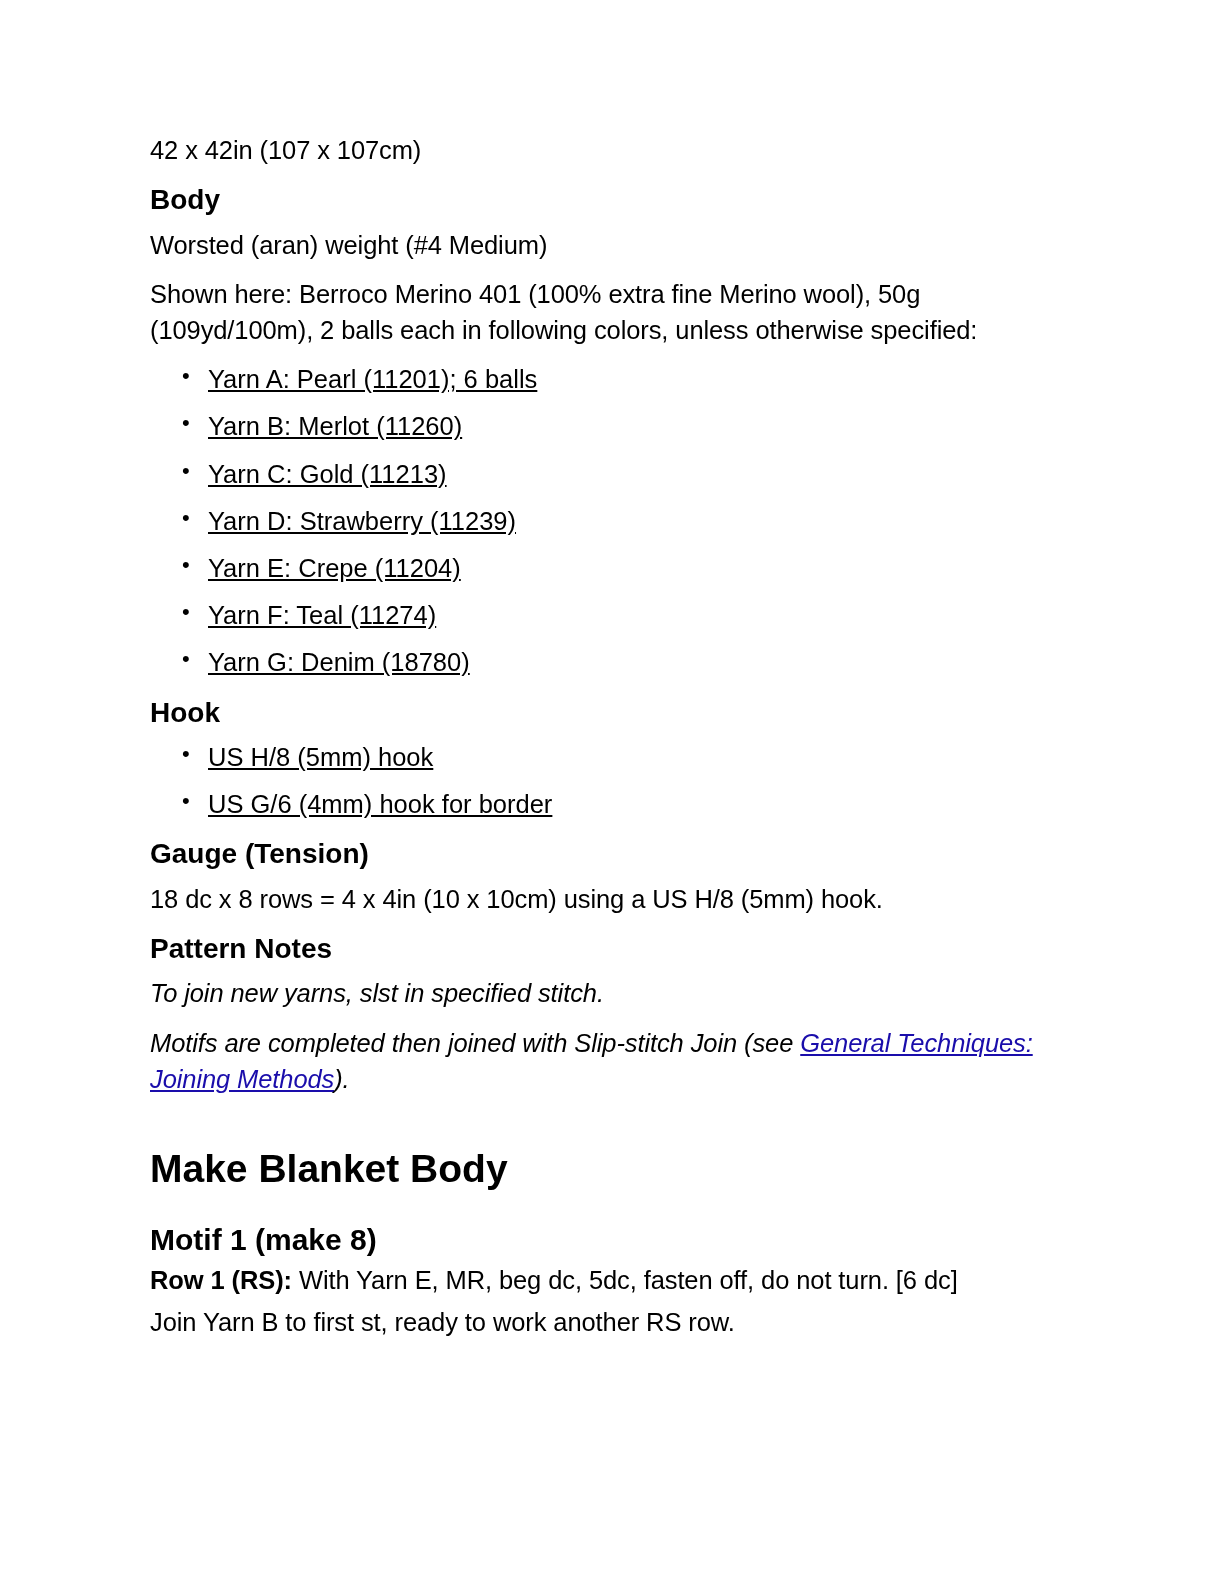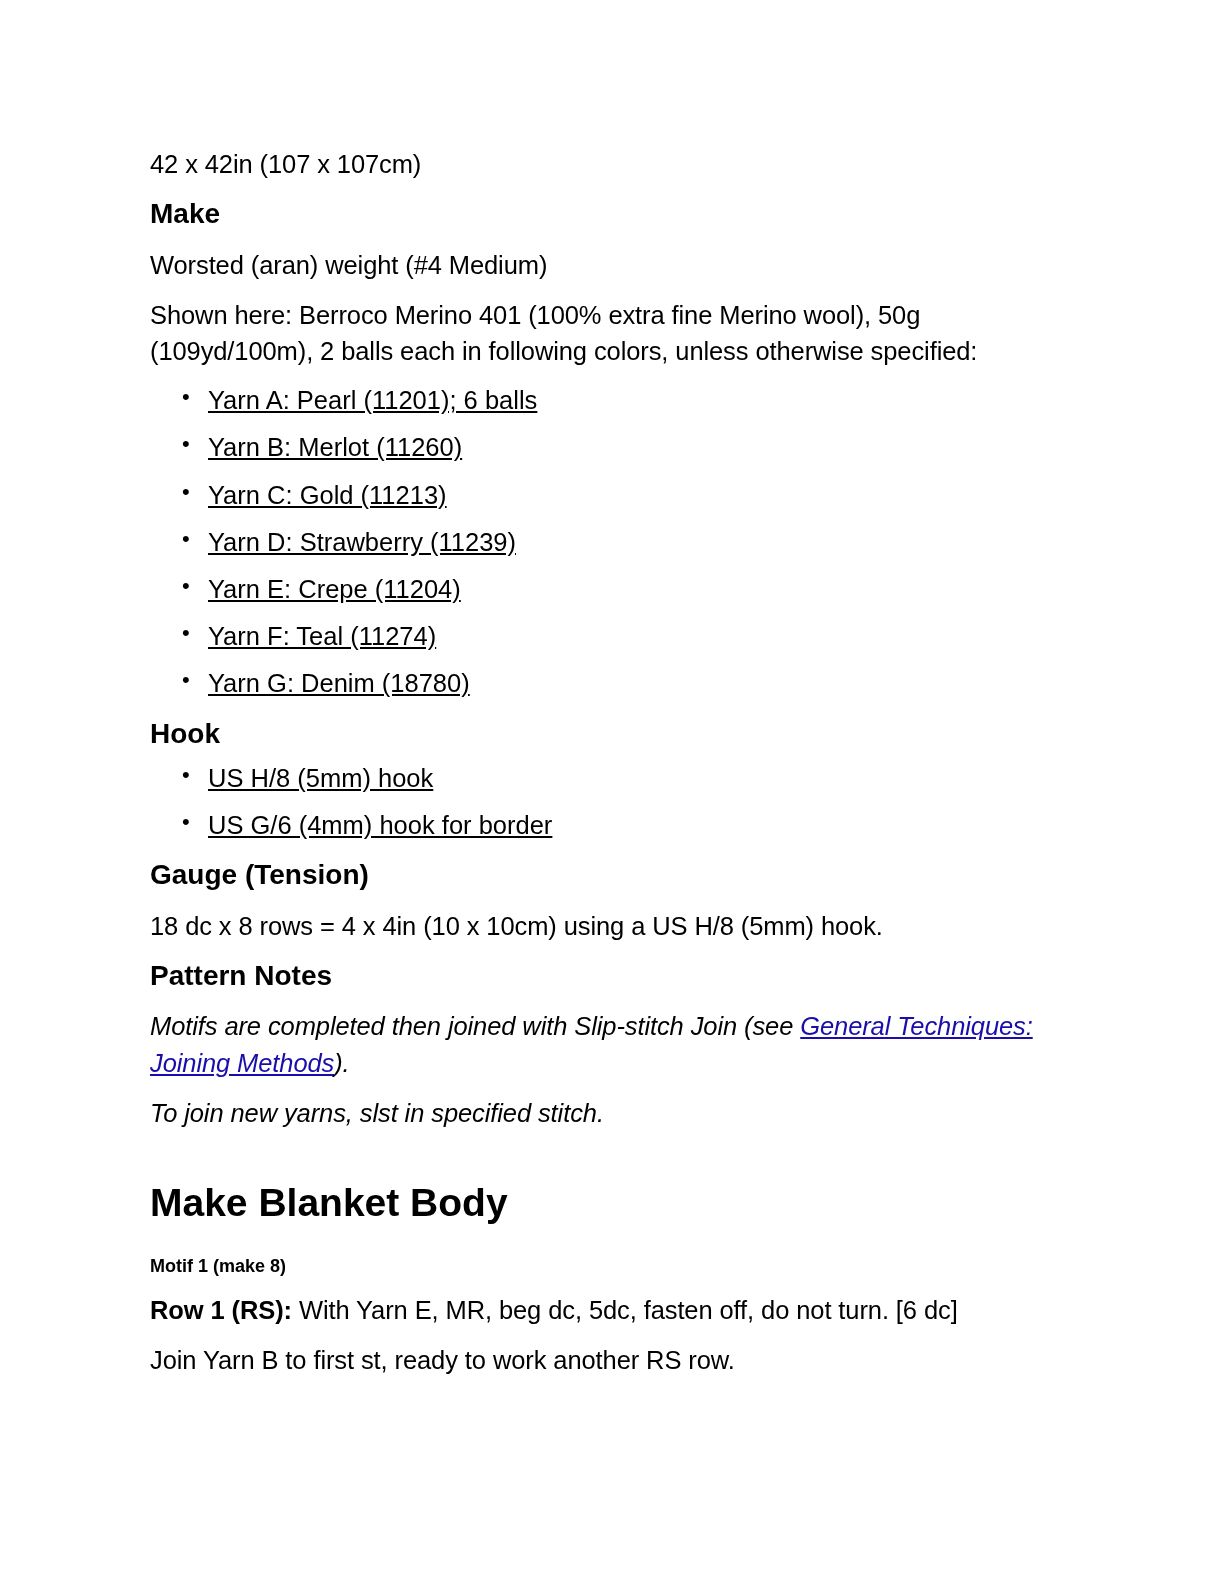--- a/index.html
+++ b/index.html
@@ -16,37 +16,37 @@
   }
   .page {
     width: 1224px;
     min-height: 1584px;
     box-sizing: border-box;
     padding: 132px 150px 60px 150px;
   }
   .body-text {
     font-size: 25.5px;
     line-height: 1.42;
-    margin: 14px 0 13px 0;
+    margin: 0 0 13px 0;
     letter-spacing: -0.1px;
   }
   .h2 {
     font-size: 28px;
     font-weight: bold;
     margin: 14px 0 8px 0;
     line-height: 1.3;
   }
   .h1 {
     font-size: 39px;
     font-weight: bold;
     margin: 48px 0 26px 0;
     line-height: 1.25;
   }
   .h3 {
-    font-size: 18px;
+    font-size: 30px;
     font-weight: bold;
     margin: 10px 0 2px 0;
     line-height: 1.35;
   }
   ul.bullets {
     margin: 4px 0 10px 0;
     padding-left: 58px;
     list-style: none;
   }
   ul.bullets li {
@@ -80,21 +80,21 @@
     margin-bottom: 6px;
   }
 </style>
 </head>
 <body>
 
 <div class="page">
 
   <p class="body-text">42 x 42in (107 x 107cm)</p>
 
-  <h2 class="h2">Make</h2>
+  <h2 class="h2">Body</h2>
 
   <p class="body-text">Worsted (aran) weight (#4 Medium)</p>
 
   <p class="body-text">Shown here: Berroco Merino 401 (100% extra fine Merino wool), 50g (109yd/100m), 2 balls each in following colors, unless otherwise specified:</p>
 
   <ul class="bullets">
     <li>Yarn A: Pearl (11201); 6 balls</li>
     <li>Yarn B: Merlot (11260)</li>
     <li>Yarn C: Gold (11213)</li>
     <li>Yarn D: Strawberry (11239)</li>
@@ -109,23 +109,23 @@
     <li>US H/8 (5mm) hook</li>
     <li>US G/6 (4mm) hook for border</li>
   </ul>
 
   <h2 class="h2">Gauge (Tension)</h2>
 
   <p class="body-text">18 dc x 8 rows = 4 x 4in (10 x 10cm) using a US H/8 (5mm) hook.</p>
 
   <h2 class="h2">Pattern Notes</h2>
 
+  <p class="body-text italic">To join new yarns, slst in specified stitch.</p>
+
   <p class="body-text italic"><span>Motifs are completed then joined with Slip-stitch Join (see </span><a class="doclink" href="#">General Techniques: Joining Methods</a><span>).</span></p>
-
-  <p class="body-text italic">To join new yarns, slst in specified stitch.</p>
 
   <h1 class="h1">Make Blanket Body</h1>
 
   <h3 class="h3">Motif 1 (make 8)</h3>
 
   <p class="body-text tight"><span class="rowlabel">Row 1 (RS):</span><span> With Yarn E, MR, beg dc, 5dc, fasten off, do not turn. [6 dc]</span></p>
 
   <p class="body-text">Join Yarn B to first st, ready to work another RS row.</p>
 
 </div>

